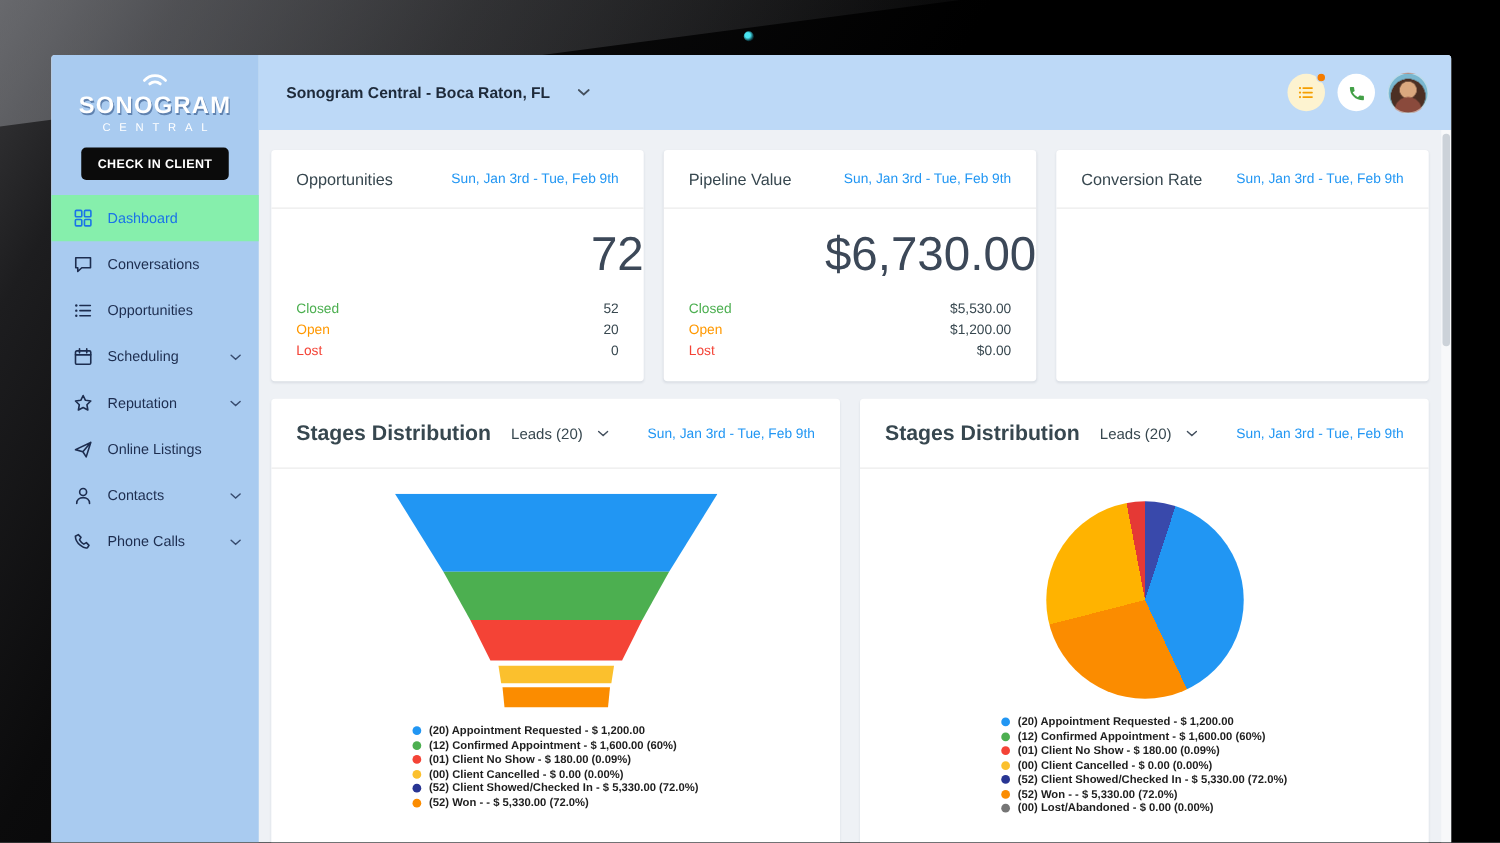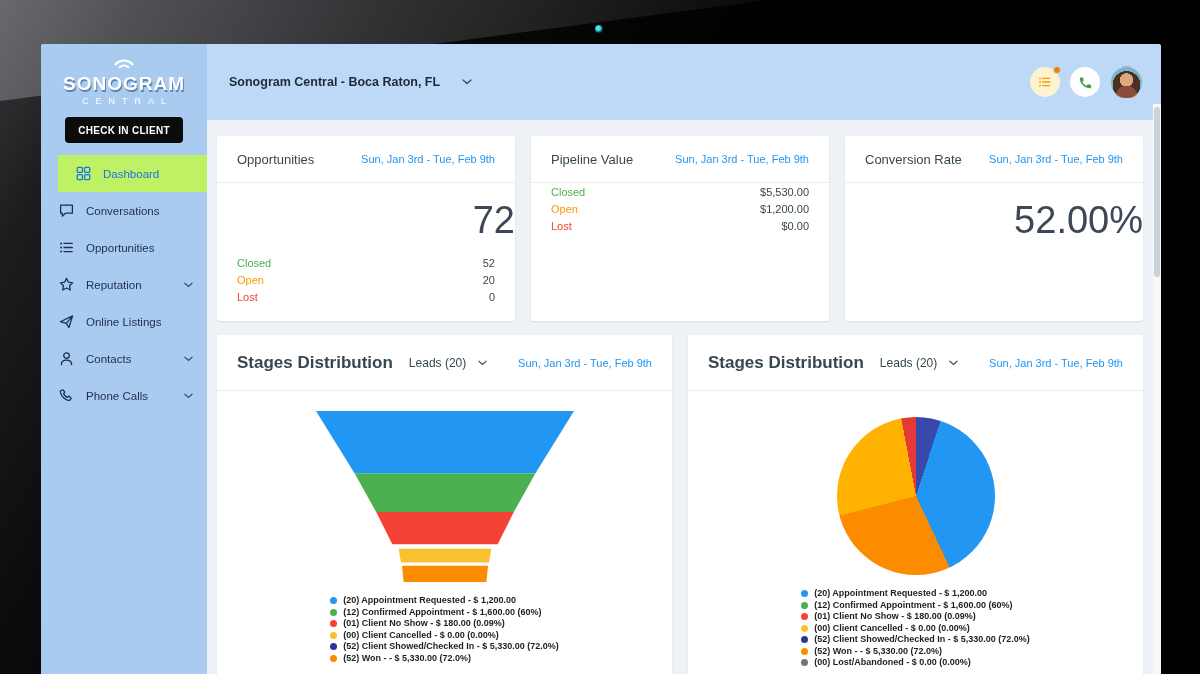--- a/index.html
+++ b/index.html
@@ -24,27 +24,27 @@
   .logo { padding: 10px 0 2px; text-align: center; }
   .logo-main { font-size: 19px; font-weight: 700; letter-spacing: 1px; color: #fff;
     text-shadow: 1px 2px 0 rgba(23,58,110,.5); }
   .logo-sub { font-size: 9px; letter-spacing: 7px; color: #fff; margin-top: 1px; padding-left: 7px; }
   .checkin { display: block; margin: 9px auto 12px; width: 118px; height: 26px; background: #0b0b0b;
     color: #fff; font-size: 10px; font-weight: 700; border: none; border-radius: 4px;
     letter-spacing: .3px; cursor: pointer; font-family: inherit; }
   nav { display: flex; flex-direction: column; }
   .item { display: flex; align-items: center; gap: 12px; height: 37px; padding: 0 14px 0 18px;
     font-size: 11.5px; color: #1d2d4f; cursor: pointer; }
-  .item.active { background: #bef264; color: #1a73e8; font-weight: 500; margin-left: 17px; }
+  .item.active { background: #86efac; color: #1a73e8; font-weight: 500; }
   .item .icon { width: 15px; height: 15px; flex-shrink: 0; }
   .item .chev { margin-left: auto; opacity: .8; }
 
   
   .main { flex: 1; display: flex; flex-direction: column; min-width: 0; position: relative; }
-  .topbar { height: 76px; background: #bdd9f7; display: flex; align-items: center;
+  .topbar { height: 60px; background: #bdd9f7; display: flex; align-items: center;
     padding: 0 18px 0 22px; flex-shrink: 0; }
   .loc { display: flex; align-items: center; gap: 22px; font-size: 12.5px; font-weight: 700;
     color: #1e2a3a; cursor: pointer; }
   .topbar-actions { margin-left: auto; display: flex; align-items: center; gap: 10px; }
   .circle-btn { width: 30px; height: 30px; border-radius: 50%; display: flex; align-items: center;
     justify-content: center; position: relative; border: none; cursor: pointer; }
   .btn-notes { background: #fdf3d0; }
   .btn-notes .badge { position: absolute; right: -1px; top: -1px; width: 8px; height: 8px;
     border-radius: 50%; background: #f57c00; border: 1.5px solid #bdd9f7; }
   .btn-phone { background: #ffffff; }
@@ -129,20 +129,30 @@
             <svg class="icon" viewBox="0 0 14 14" fill="none" stroke="currentColor" stroke-width="1.2" stroke-linejoin="round" stroke-linecap="round">
               <path d="M4.6 3.2h7.8M4.6 7h7.8M4.6 10.8h7.8"></path>
               <circle cx="1.9" cy="3.2" r="0.9" fill="currentColor" stroke="none"></circle>
               <circle cx="1.9" cy="7" r="0.9" fill="currentColor" stroke="none"></circle>
               <circle cx="1.9" cy="10.8" r="0.9" fill="currentColor" stroke="none"></circle>
             </svg>
             <span>Opportunities</span>
           </div>
           <div class="item">
             <svg class="icon" viewBox="0 0 14 14" fill="none" stroke="currentColor" stroke-width="1.2" stroke-linejoin="round" stroke-linecap="round">
+              <rect x="1.3" y="2.5" width="11.4" height="10" rx="1"></rect>
+              <path d="M1.3 5.5h11.4M4.3 1v3M9.7 1v3"></path>
+            </svg>
+            <span>Scheduling</span>
+            <svg class="chev" viewBox="0 0 10 6" width="9" height="6">
+              <path d="M1 1l4 3.6L9 1" fill="none" stroke="currentColor" stroke-width="1.3" stroke-linecap="round"></path>
+            </svg>
+          </div>
+          <div class="item">
+            <svg class="icon" viewBox="0 0 14 14" fill="none" stroke="currentColor" stroke-width="1.2" stroke-linejoin="round" stroke-linecap="round">
               <path d="M7 1.3l1.76 3.57 3.94.57-2.85 2.78.67 3.92L7 10.29l-3.52 1.85.67-3.92L1.3 5.44l3.94-.57z"></path>
             </svg>
             <span>Reputation</span>
             <svg class="chev" viewBox="0 0 10 6" width="9" height="6">
               <path d="M1 1l4 3.6L9 1" fill="none" stroke="currentColor" stroke-width="1.3" stroke-linecap="round"></path>
             </svg>
           </div>
           <div class="item">
             <svg class="icon" viewBox="0 0 14 14" fill="none" stroke="currentColor" stroke-width="1.2" stroke-linejoin="round" stroke-linecap="round">
               <path d="M1.3 7.2L12.7 1.8 9.3 12.6 6.8 8.8zM6.8 8.8l5.9-7"></path>
@@ -220,41 +230,41 @@
         <span style="color:#f44336">Lost</span>
         <span class="stat-row-val">0</span>
       </div>
     </div>
             </section>
             <section class="card stat-card">
     <div class="card-head">
       <span class="card-title">Pipeline Value</span>
       <span class="date-link">Sun, Jan 3rd - Tue, Feb 9th</span>
     </div>
+    <div class="stat-value">$6,730.00</div>
     <div class="stat-rows">
       <div class="stat-row">
         <span style="color:#4caf50">Closed</span>
         <span class="stat-row-val">$5,530.00</span>
       </div>
       <div class="stat-row">
         <span style="color:#ff9800">Open</span>
         <span class="stat-row-val">$1,200.00</span>
       </div>
       <div class="stat-row">
         <span style="color:#f44336">Lost</span>
         <span class="stat-row-val">$0.00</span>
       </div>
     </div>
             </section>
             <section class="card stat-card">
     <div class="card-head">
       <span class="card-title">Conversion Rate</span>
       <span class="date-link">Sun, Jan 3rd - Tue, Feb 9th</span>
     </div>
-    <div class="stat-value">52.00%</div>
     <div class="stat-rows">
     </div>
             </section>
           </div>
 
         <div class="charts-row">
 
           <section class="card chart-card">
             <div class="chart-head">
               <span class="chart-title">Stages Distribution</span>

